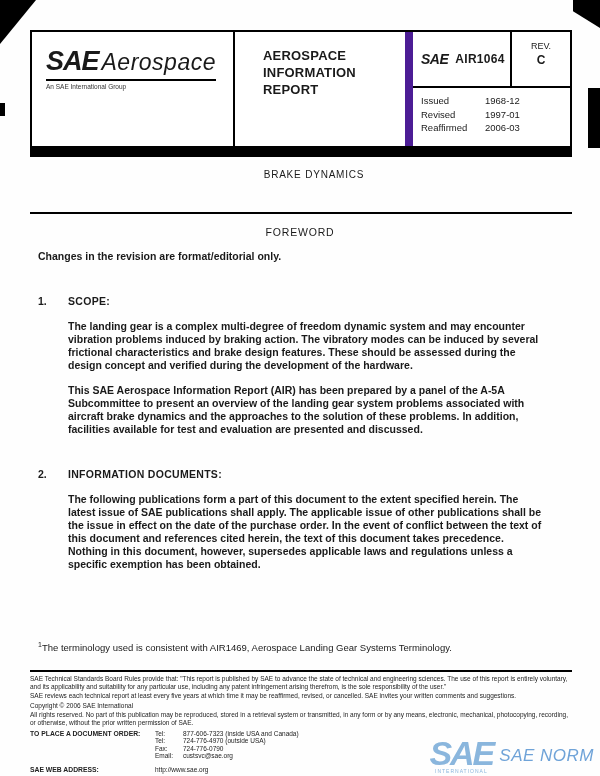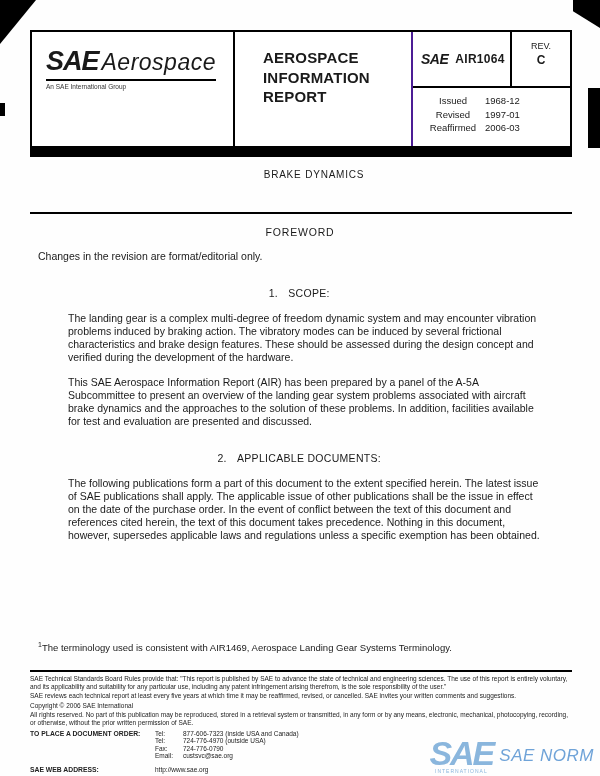--- a/index.html
+++ b/index.html
@@ -14,43 +14,43 @@
   .edge-right { right:0; top:88px; width:12px; height:60px; }
   .edge-left { left:0; top:103px; width:5px; height:13px; }
 
   
   .header-table { position:absolute; left:30px; top:30px; width:542px; height:118px; border:2px solid #000; display:flex; background:#fff; }
   .cell-logo { width:203px; border-right:2px solid #000; padding:14px 10px 0 14px; }
   .logo-line { display:inline-block; border-bottom:2px solid #000; padding-bottom:2px; white-space:nowrap; }
   .logo-sae { font-size:27px; font-weight:900; font-style:italic; letter-spacing:-1px; margin-right:3px; }
   .logo-aero { font-size:23px; font-style:italic; font-weight:400; letter-spacing:0.5px; }
   .logo-tag { font-size:6.5px; margin-top:2px; color:#333; }
-  .cell-title { width:178px; border-right:2px solid #4c1d95; padding:16px 0 0 28px; font-weight:bold; font-size:15px; line-height:1.3; letter-spacing:0.2px; }
+  .cell-title { width:178px; border-right:8px solid #4c1d95; padding:16px 0 0 28px; font-weight:bold; font-size:13px; line-height:1.3; letter-spacing:0.2px; }
   .cell-right { flex:1; display:flex; flex-direction:column; }
   .right-top { display:flex; height:56px; border-bottom:2px solid #000; }
   .num-cell { flex:1; display:flex; align-items:center; padding-left:8px; gap:7px; border-right:2px solid #000; }
   .sae-small { font-size:14px; font-weight:900; font-style:italic; letter-spacing:-0.5px; }
   .doc-number { font-size:12px; font-weight:bold; letter-spacing:0.3px; }
   .rev-cell { width:58px; text-align:center; padding-top:9px; }
   .rev-label { font-size:9px; }
   .rev-value { font-size:12px; font-weight:bold; margin-top:2px; }
   .dates { padding:6px 0 0 8px; font-size:9.5px; line-height:13.5px; }
   .date-row { display:flex; }
-  .date-label { width:64px;text-align:center; }
+  .date-label { width:64px; }
 
   .black-strip { position:absolute; left:30px; top:148px; width:542px; height:9px; background:#000; }
 
   .title-band { position:absolute; left:14px; top:169px; width:100%; text-align:center; font-size:10px; letter-spacing:0.8px; }
   .divider { position:absolute; left:30px; top:212px; width:542px; height:2px; background:#000; }
   .foreword-head { position:absolute; left:0; top:226px; width:100%; text-align:center; font-size:10.5px; letter-spacing:0.8px; }
 
   
-  .body-block { position:absolute; left:38px; top:250px; width:512px; font-size:10.5px; line-height:13px; }
+  .body-block { position:absolute; left:38px; top:250px; width:512px; font-size:10.5px; line-height:13px;font-weight:bold; }
   .foreword-text { margin-bottom:4px; }
-  .sec-head { margin-top:24px;text-align:center; }
+  .sec-head { margin-top:32px; }
   .sec-num { display:inline-block; width:30px; }
   .sec-title { letter-spacing:0.3px; }
   .sec-para { margin:12px 0 0 30px; width:476px; }
 
   .footnote { position:absolute; left:38px; top:641px; font-size:9.5px; }
   .footnote sup { font-size:7px; }
 
   
   .footer { position:absolute; left:30px; top:670px; width:542px; border-top:2px solid #000; padding-top:3px; font-size:6.5px; line-height:7.6px; color:#222; }
   .fine { margin-bottom:2px; }
@@ -126,21 +126,21 @@
     <div class="section">
       <div class="sec-head">
         <span class="sec-num">1.</span><span class="sec-title">SCOPE:</span>
       </div>
       <p class="sec-para">The landing gear is a complex multi-degree of freedom dynamic system and may encounter vibration problems induced by braking action.  The vibratory modes can be induced by several frictional characteristics and brake design features.  These should be assessed during the design concept and verified during the development of the hardware.</p>
       <p class="sec-para">This SAE Aerospace Information Report (AIR) has been prepared by a panel of the A-5A Subcommittee to present an overview of the landing gear system problems associated with aircraft brake dynamics and the approaches to the solution of these problems.  In addition, facilities available for test and evaluation are presented and discussed.</p>
     </div>
 
     <div class="section">
       <div class="sec-head">
-        <span class="sec-num">2.</span><span class="sec-title">APPLICABLE DOCUMENTS:</span>
+        <span class="sec-num">2.</span><span class="sec-title">INFORMATION DOCUMENTS:</span>
       </div>
       <p class="sec-para">The following publications form a part of this document to the extent specified herein.  The latest issue of SAE publications shall apply.  The applicable issue of other publications shall be the issue in effect on the date of the purchase order.  In the event of conflict between the text of this document and references cited herein, the text of this document takes precedence.  Nothing in this document, however, supersedes applicable laws and regulations unless a specific exemption has been obtained.</p>
     </div>
   </div>
 
   <div class="footnote">
     <sup>1</sup><span>The terminology used is consistent with AIR1469, Aerospace Landing Gear Systems Terminology.</span>
   </div>
 
   <div class="footer">

